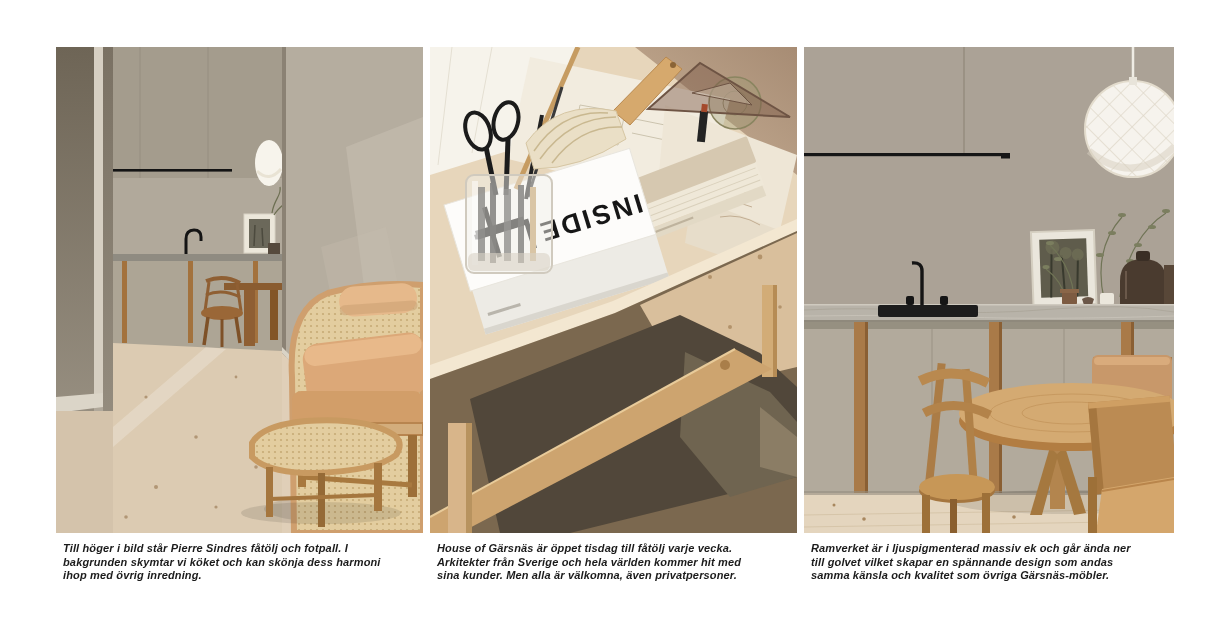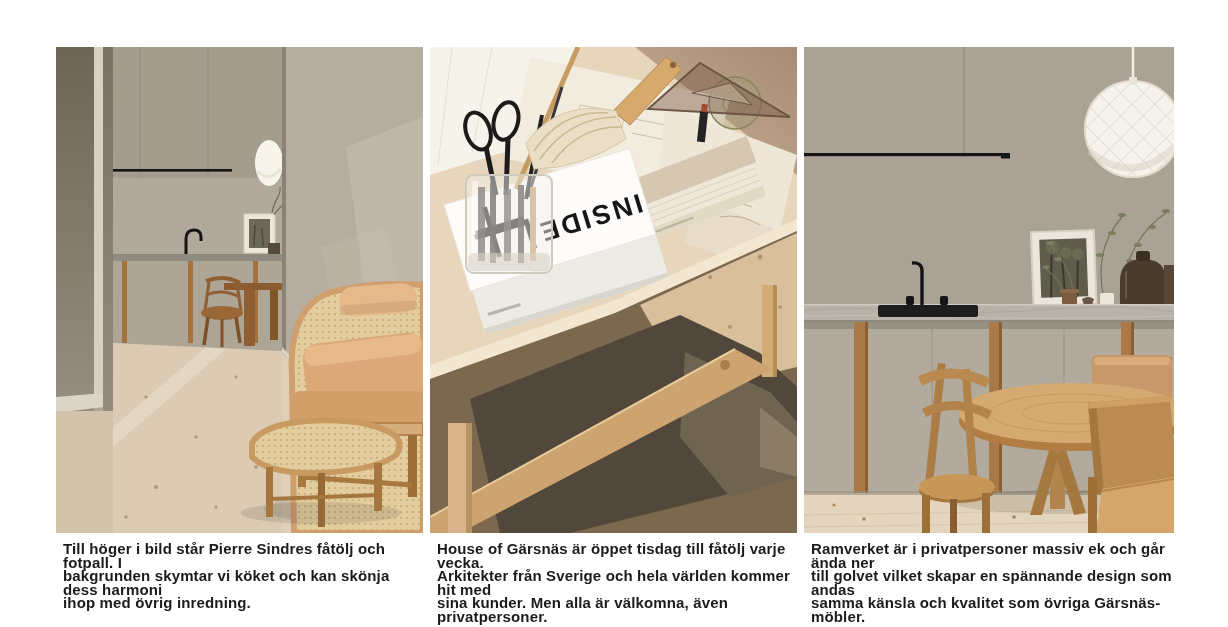--- a/index.html
+++ b/index.html
@@ -4,22 +4,22 @@
 <style>
   html,body{margin:0;padding:0;background:#ffffff;}
   .page{position:relative;width:1228px;height:627px;background:#ffffff;overflow:hidden;
         font-family:"Liberation Sans",sans-serif;}
   .photo-row{position:absolute;left:56px;top:47px;display:grid;
              grid-template-columns:367px 367px 370px;column-gap:7px;}
   .photo{margin:0;width:100%;height:486px;overflow:hidden;background:#b0a89a;}
   .photo svg{display:block;width:100%;height:100%;}
   .caption-row{position:absolute;left:56px;top:542px;display:grid;
                grid-template-columns:367px 367px 370px;column-gap:7px;}
-  .caption{margin:0;padding-left:7px;font-weight:700;font-size:15px;line-height:13.6px;
-           letter-spacing:.15px;color:#1b1b1b;white-space:pre-line;}
+  .caption{margin:0;padding-left:7px;font-weight:700;font-size:11px;line-height:13.6px;
+           letter-spacing:.15px;color:#1b1b1b;white-space:pre-line;font-style:italic;}
 </style>
 </head>
 <body>
 
 <div class="page">
 
   <div class="photo-row">
 
     <figure class="photo">
       <svg viewBox="0 0 367 486" preserveAspectRatio="none">
@@ -409,18 +409,18 @@
     </figure>
   </div>
 
   <div class="caption-row">
     <p class="caption">Till höger i bild står Pierre Sindres fåtölj och fotpall. I
 bakgrunden skymtar vi köket och kan skönja dess harmoni
 ihop med övrig inredning.</p>
     <p class="caption">House of Gärsnäs är öppet tisdag till fåtölj varje vecka.
 Arkitekter från Sverige och hela världen kommer hit med
 sina kunder. Men alla är välkomna, även privatpersoner.</p>
-    <p class="caption">Ramverket är i privatpersoner massiv ek och går ända ner
+    <p class="caption">Ramverket är i ljuspigmenterad massiv ek och går ända ner
 till golvet vilket skapar en spännande design som andas
 samma känsla och kvalitet som övriga Gärsnäs-möbler.</p>
   </div>
 
 </div>
 
 </body></html>

